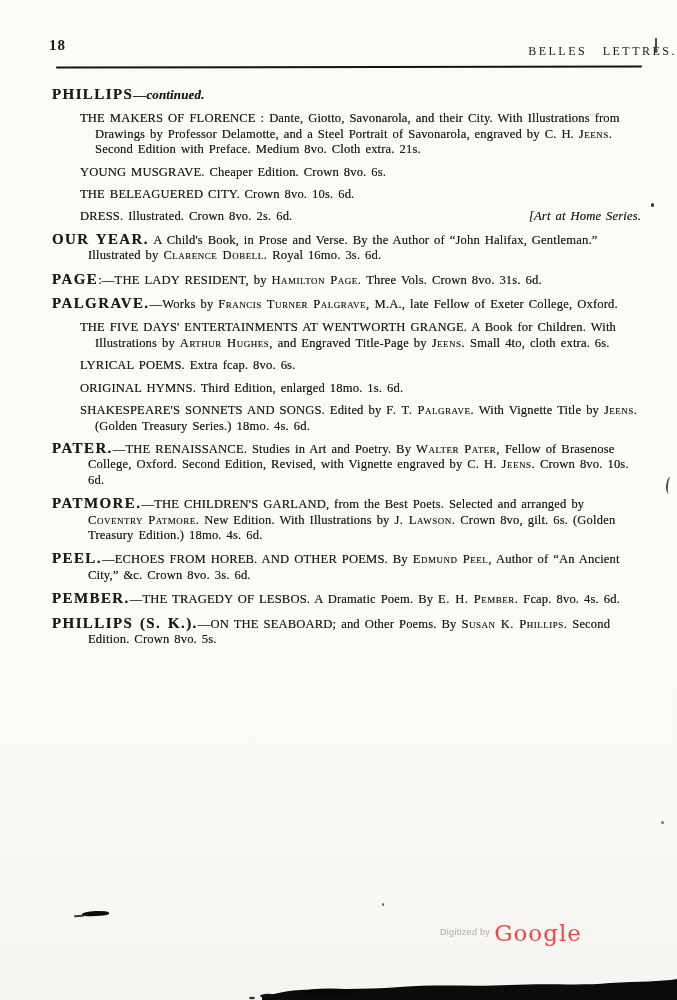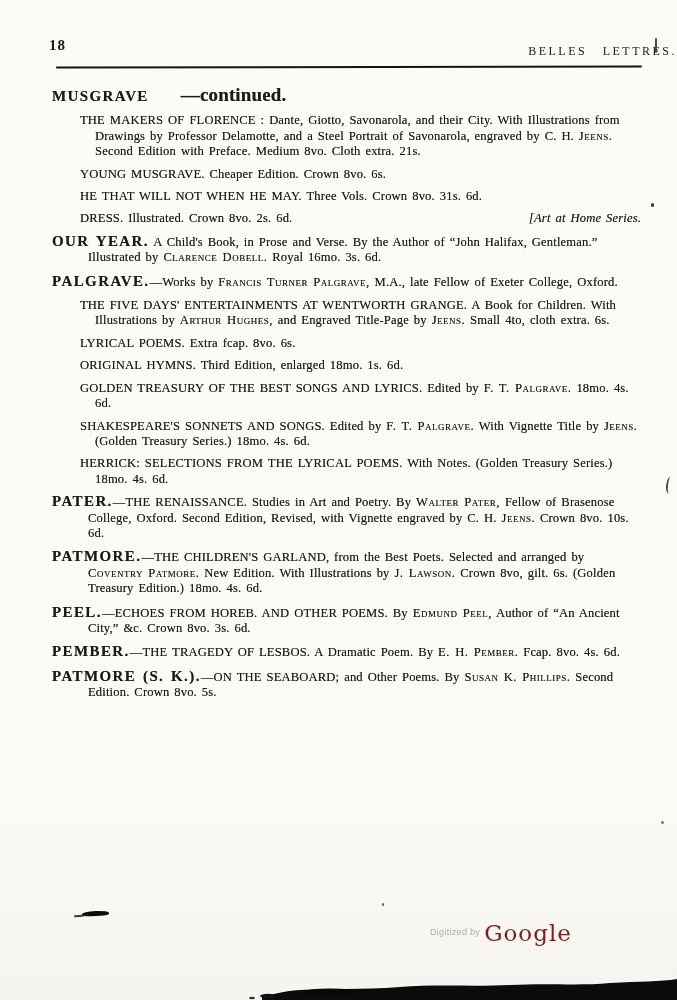--- a/index.html
+++ b/index.html
@@ -11,65 +11,64 @@
   .pageno{position:absolute;left:49px;top:37px;font-size:15px;letter-spacing:1px;font-weight:bold;text-align:center;}
   .running-title{position:absolute;left:0;right:0;top:36px;text-align:right;
     font-size:12px;letter-spacing:2.5px;word-spacing:10px;margin-top:8px;}
   .head-rule{position:absolute;left:56px;right:35px;top:66px;height:2px;background:#141414;
     transform:rotate(-0.12deg);border-radius:1px;}
   .content{position:absolute;top:84px;left:0;right:0;}
   .para{margin:0 36px 7px 95px;text-indent:-15px;font-size:12.6px;line-height:15.4px;
     word-spacing:1.6px;letter-spacing:0.15px;text-shadow:0 0 0.4px rgba(10,10,10,0.55);}
   .para.section{margin-left:88px;text-indent:-36px;margin-top:3px;margin-bottom:8px;}
   .hw{font-weight:bold;font-size:15px;letter-spacing:1.4px;line-height:1;}
-  .itb{font-weight:bold;font-size:19px;margin-left:32px;}
+  .itb{font-weight:bold;font-style:italic;font-size:13px;}
   .sc{font-variant:small-caps;letter-spacing:0.5px;text-align:right;}
   .pr{}
   .right{float:right;font-style:italic;text-indent:0;}
   
   .tick-top-right{position:absolute;left:655px;top:38px;width:2px;height:15px;background:#4a4a4a;border-radius:1px;}
   .dot-right-1{position:absolute;left:651px;top:203px;width:3px;height:4px;background:#3c3c3c;border-radius:2px;}
   .curve-right{position:absolute;left:666px;top:477px;width:7px;height:17px;
     border-left:2px solid #484848;border-radius:50% 0 0 50%/60% 0 0 60%;transform:rotate(6deg);}
   .speck-right-2{position:absolute;left:661px;top:821px;width:3px;height:3px;background:#777;border-radius:50%;}
   .smudge-dash{position:absolute;left:82px;top:911px;width:27px;height:5px;background:#0d0d0d;
     border-radius:60% 60% 40% 40%;transform:rotate(-3deg);}
   .smudge-tail{position:absolute;left:74px;top:915px;width:10px;height:2px;background:#3b3b3b;border-radius:2px;transform:rotate(-4deg);}
   .speck-mid{position:absolute;left:382px;top:903px;width:2px;height:3px;background:#555;border-radius:50%;}
   .watermark{position:absolute;left:430px;top:920px;white-space:nowrap;}
-  .wm-prefix{font-family:"Liberation Sans",sans-serif;font-size:9px;color:#ababab;letter-spacing:0.3px;vertical-align:6px;}
-  .wm-brand{font-family:"DejaVu Serif",serif;font-size:23px;color:#7f1d1d;letter-spacing:1px;}
+  .wm-prefix{font-family:"Liberation Sans",sans-serif;font-size:9px;color:#ababab;letter-spacing:0.3px;vertical-align:6px;margin-left:10px;}
+  .wm-brand{font-family:"DejaVu Serif",serif;font-size:23px;color:#ef4444;letter-spacing:1px;}
   .bottom-smear{position:absolute;left:0;bottom:0;width:677px;height:24px;}
 </style>
 </head>
 <body>
 
 <div class="pageno">18</div>
 <div class="running-title">BELLES LETTRES.</div>
 <div class="head-rule"></div>
 
 <div class="content" id="paragraphs">
-    <p class="para section"><span class="hw">MUSGRAVE</span><span class="itb">—continued.</span></p>
+    <p class="para section"><span class="hw">PHILLIPS</span><span class="itb">—continued.</span></p>
     <p class="para entry"><span>THE MAKERS OF FLORENCE : Dante, Giotto, Savonarola, and their City. With Illustrations from Drawings by Professor Delamotte, and a Steel Portrait of Savonarola, engraved by C. H. </span><span class="sc">Jeens.</span><span> Second Edition with Preface. Medium 8vo. Cloth extra. </span><span class="pr">21s.</span></p>
     <p class="para entry"><span>YOUNG MUSGRAVE. Cheaper Edition. Crown 8vo. </span><span class="pr">6s.</span></p>
-    <p class="para entry"><span>HE THAT WILL NOT WHEN HE MAY. Three Vols. Crown 8vo. </span><span class="pr">31s. 6d.</span></p>
+    <p class="para entry"><span>THE BELEAGUERED CITY. Crown 8vo. </span><span class="pr">10s. 6d.</span></p>
     <p class="para entry"><span class="right">[Art at Home Series.</span><span>DRESS. Illustrated. Crown 8vo. </span><span class="pr">2s. 6d.</span></p>
     <p class="para section"><span class="hw">OUR YEAR.</span><span> A Child's Book, in Prose and Verse. By the Author of “John Halifax, Gentleman.” Illustrated by </span><span class="sc">Clarence Dobell.</span><span> Royal 16mo. </span><span class="pr">3s. 6d.</span></p>
+    <p class="para section"><span class="hw">PAGE</span><span>:—THE LADY RESIDENT, by </span><span class="sc">Hamilton Page.</span><span> Three Vols. Crown 8vo. </span><span class="pr">31s. 6d.</span></p>
     <p class="para section"><span class="hw">PALGRAVE.</span><span>—Works by </span><span class="sc">Francis Turner Palgrave,</span><span> M.A., late Fellow of Exeter College, Oxford.</span></p>
     <p class="para entry"><span>THE FIVE DAYS' ENTERTAINMENTS AT WENTWORTH GRANGE. A Book for Children. With Illustrations by </span><span class="sc">Arthur Hughes,</span><span> and Engraved Title-Page by </span><span class="sc">Jeens.</span><span> Small 4to, cloth extra. </span><span class="pr">6s.</span></p>
     <p class="para entry"><span>LYRICAL POEMS. Extra fcap. 8vo. </span><span class="pr">6s.</span></p>
     <p class="para entry"><span>ORIGINAL HYMNS. Third Edition, enlarged 18mo. </span><span class="pr">1s. 6d.</span></p>
-    <p class="para entry"><span>GOLDEN TREASURY OF THE BEST SONGS AND LYRICS. Edited by </span><span class="sc">F. T. Palgrave.</span><span> 18mo. </span><span class="pr">4s. 6d.</span></p>
     <p class="para entry"><span>SHAKESPEARE'S SONNETS AND SONGS. Edited by </span><span class="sc">F. T. Palgrave.</span><span> With Vignette Title by </span><span class="sc">Jeens.</span><span> (Golden Treasury Series.) 18mo. </span><span class="pr">4s. 6d.</span></p>
-    <p class="para entry"><span>HERRICK: SELECTIONS FROM THE LYRICAL POEMS. With Notes. (Golden Treasury Series.) 18mo. </span><span class="pr">4s. 6d.</span></p>
     <p class="para section"><span class="hw">PATER.</span><span>—THE RENAISSANCE. Studies in Art and Poetry. By </span><span class="sc">Walter Pater,</span><span> Fellow of Brasenose College, Oxford. Second Edition, Revised, with Vignette engraved by C. H. </span><span class="sc">Jeens.</span><span> Crown 8vo. </span><span class="pr">10s. 6d.</span></p>
     <p class="para section"><span class="hw">PATMORE.</span><span>—THE CHILDREN'S GARLAND, from the Best Poets. Selected and arranged by </span><span class="sc">Coventry Patmore.</span><span> New Edition. With Illustrations by </span><span class="sc">J. Lawson.</span><span> Crown 8vo, gilt. </span><span class="pr">6s.</span><span> (Golden Treasury Edition.) 18mo. </span><span class="pr">4s. 6d.</span></p>
     <p class="para section"><span class="hw">PEEL.</span><span>—ECHOES FROM HOREB. AND OTHER POEMS. By </span><span class="sc">Edmund Peel,</span><span> Author of “An Ancient City,” &amp;c. Crown 8vo. </span><span class="pr">3s. 6d.</span></p>
     <p class="para section"><span class="hw">PEMBER.</span><span>—THE TRAGEDY OF LESBOS. A Dramatic Poem. By </span><span class="sc">E. H. Pember.</span><span> Fcap. 8vo. </span><span class="pr">4s. 6d.</span></p>
-    <p class="para section"><span class="hw">PATMORE (S. K.).</span><span>—ON THE SEABOARD; and Other Poems. By </span><span class="sc">Susan K. Phillips.</span><span> Second Edition. Crown 8vo. </span><span class="pr">5s.</span></p>
+    <p class="para section"><span class="hw">PHILLIPS (S. K.).</span><span>—ON THE SEABOARD; and Other Poems. By </span><span class="sc">Susan K. Phillips.</span><span> Second Edition. Crown 8vo. </span><span class="pr">5s.</span></p>
   </div>
 
 <div class="tick-top-right"></div>
 <div class="dot-right-1"></div>
 <div class="curve-right"></div>
 <div class="speck-right-2"></div>
 <div class="smudge-dash"></div>
 <div class="smudge-tail"></div>
 <div class="speck-mid"></div>
 

